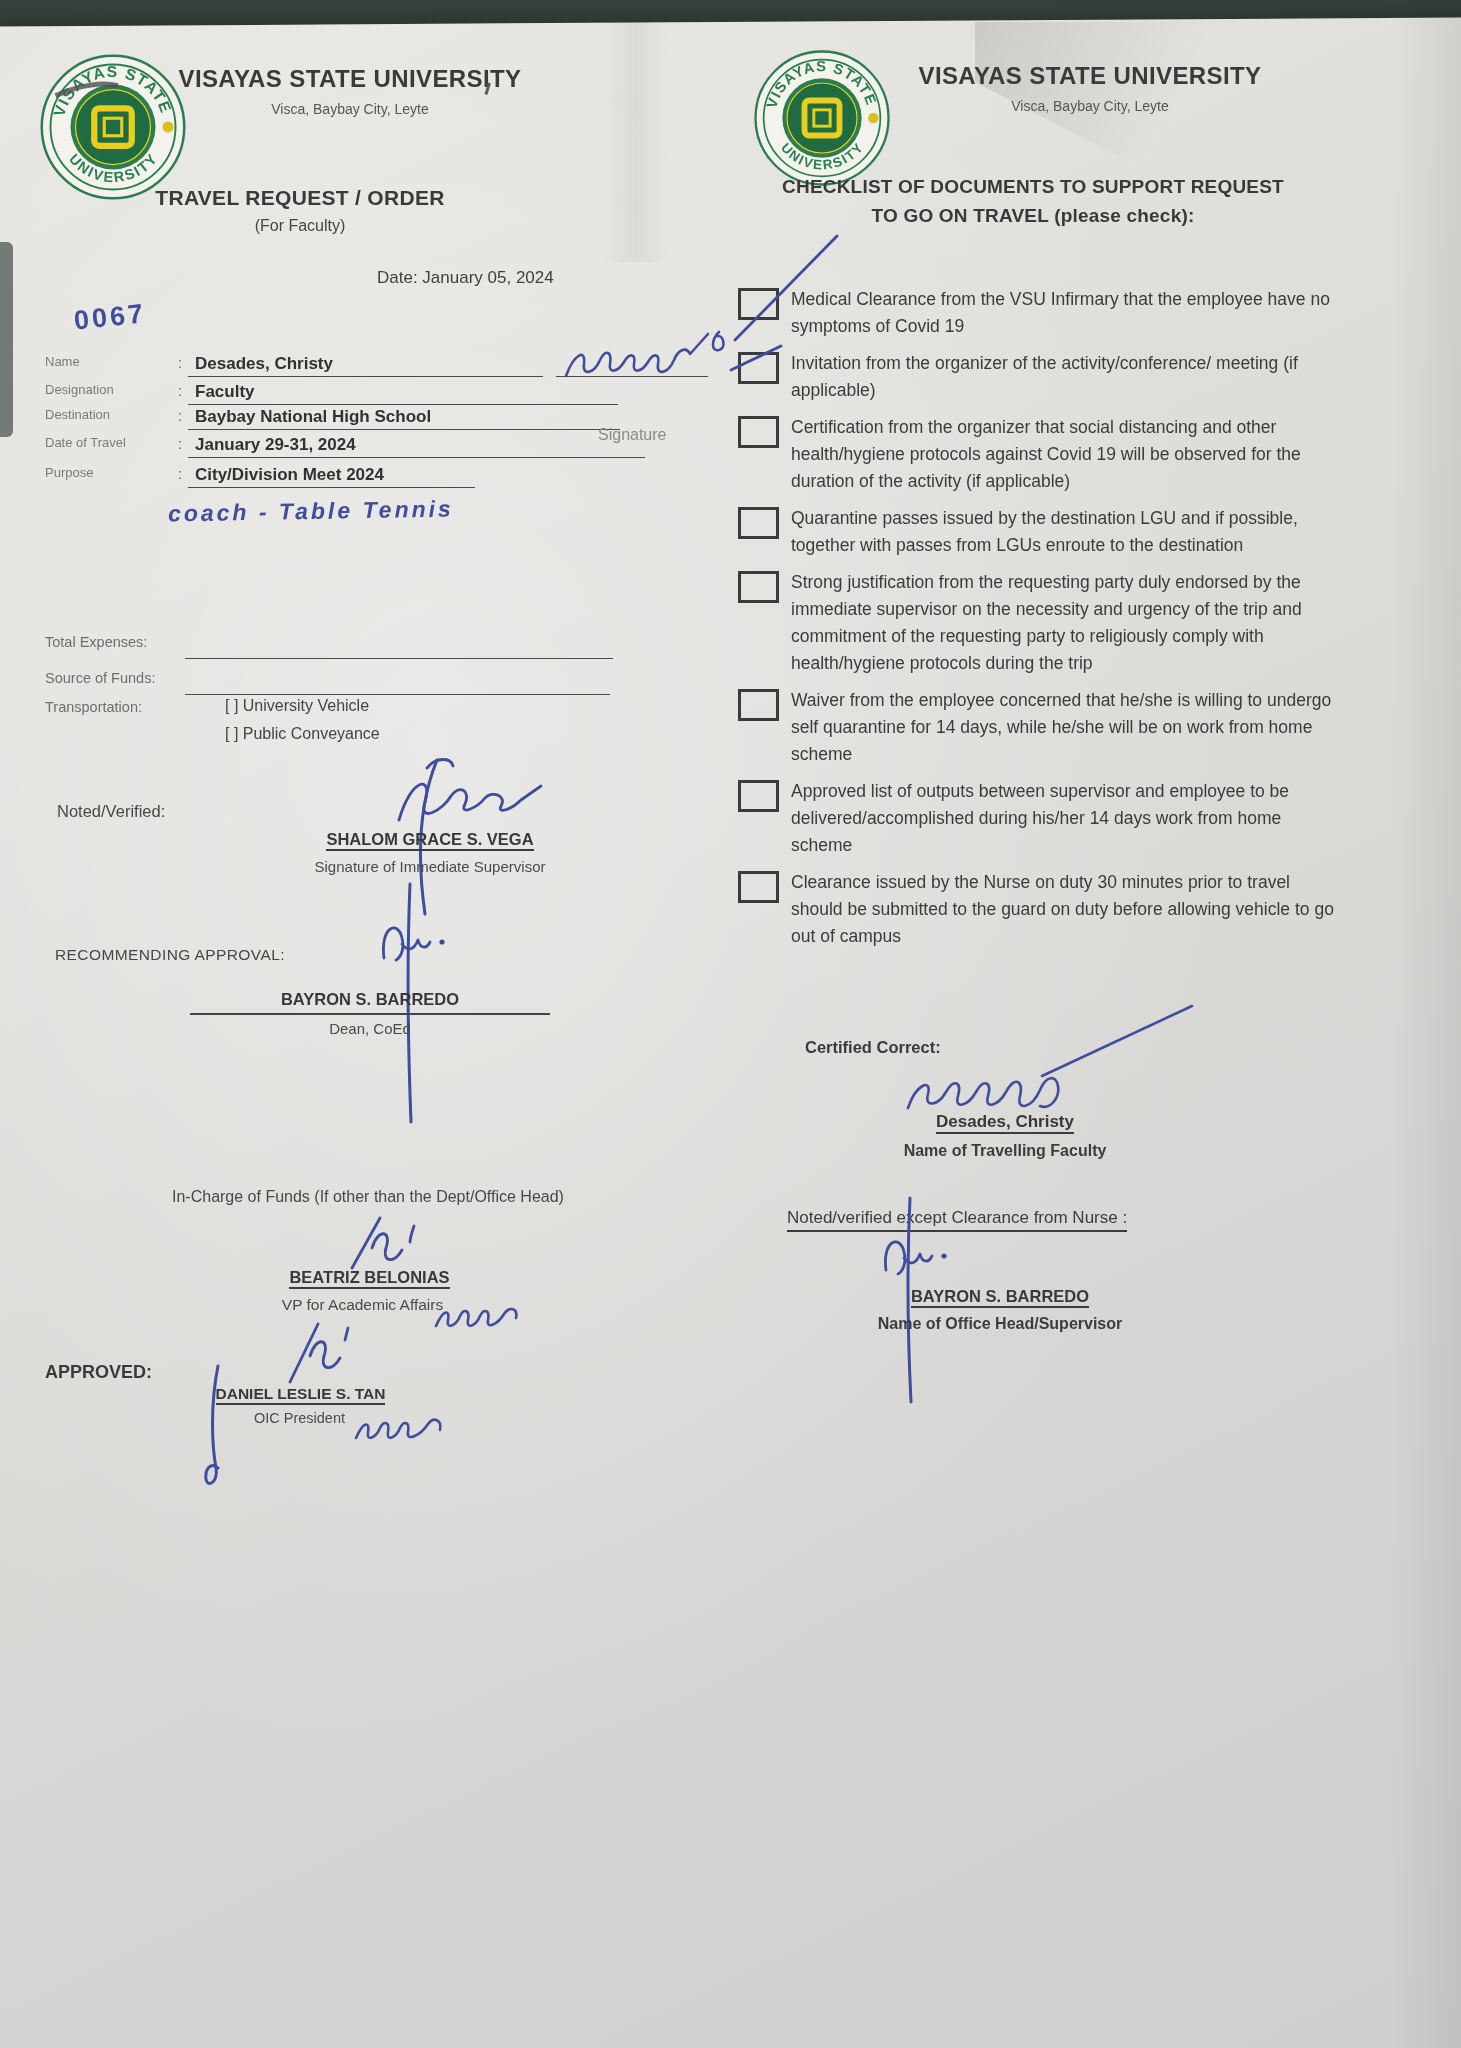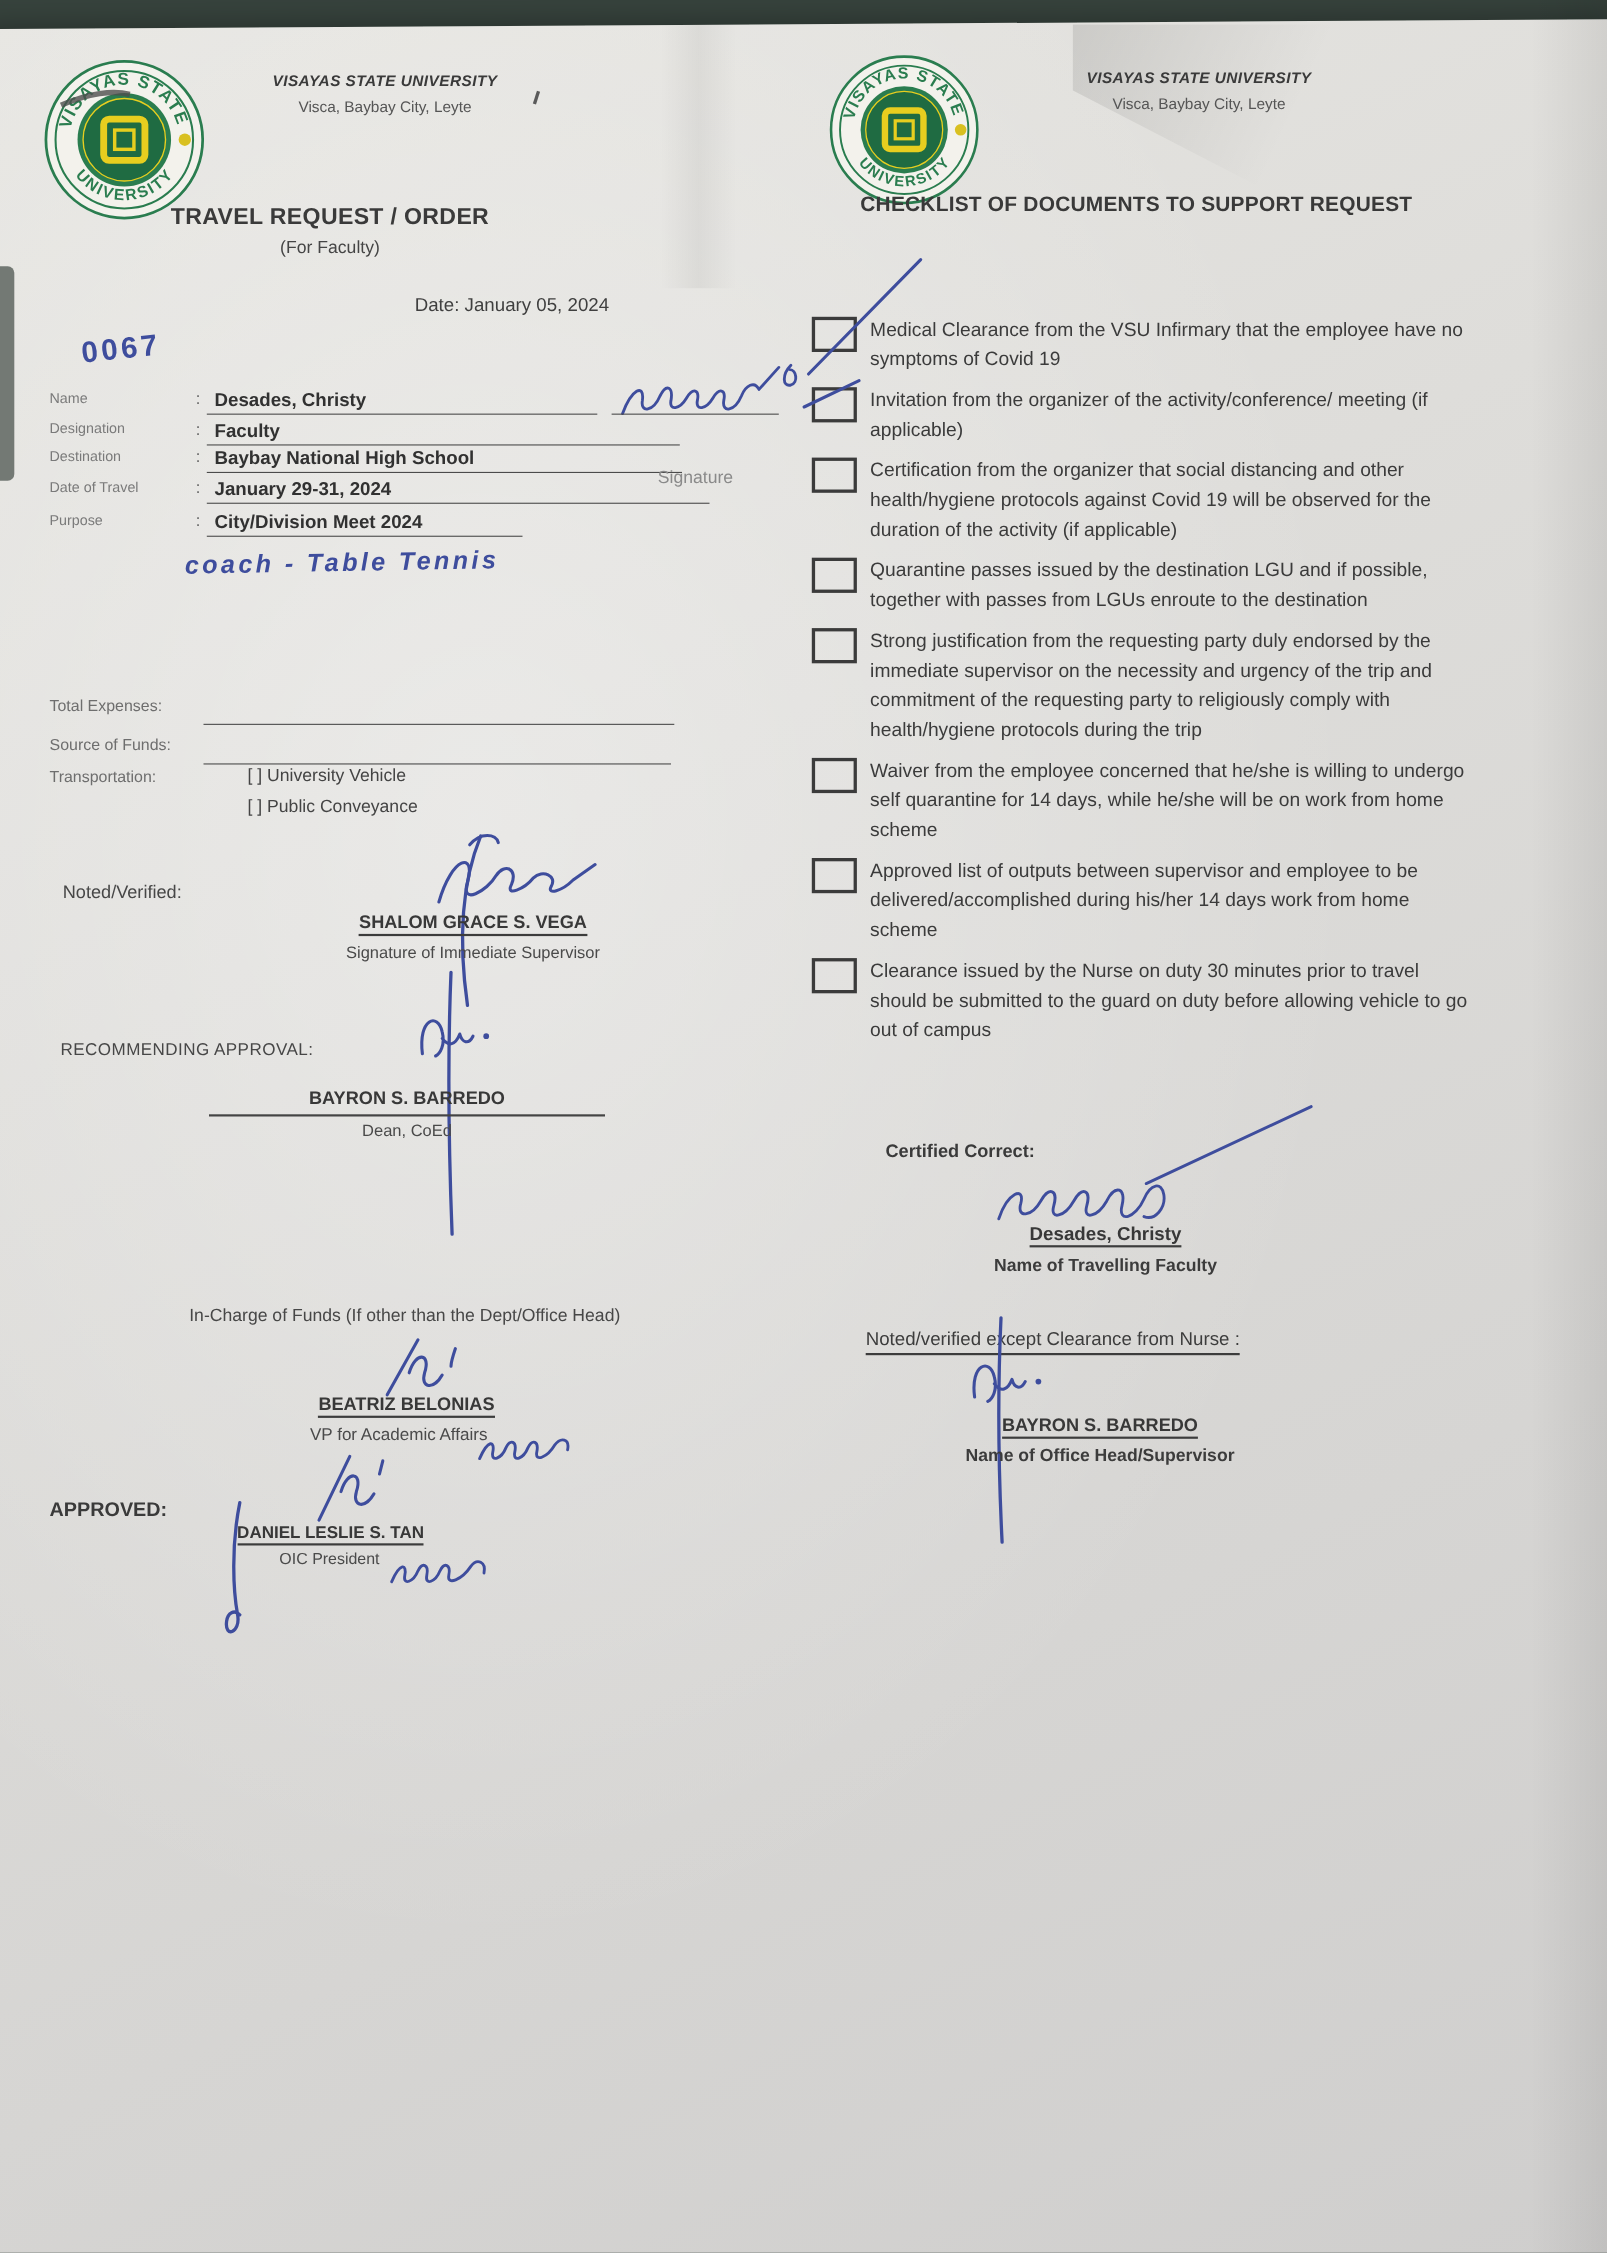--- a/index.html
+++ b/index.html
@@ -23,21 +23,21 @@
     background:linear-gradient(115deg, rgba(0,0,0,0.10), rgba(0,0,0,0) 65%);
     clip-path:polygon(0 0,100% 0,58% 100%,0 40%);
   }
   .crease-v{position:absolute;left:600px;top:22px;width:70px;height:240px;
     background:linear-gradient(90deg,rgba(0,0,0,0) 0%,rgba(0,0,0,0.05) 50%,rgba(0,0,0,0) 100%);}
   .right-shade{position:absolute;right:0;top:0;width:70px;height:2048px;
     background:linear-gradient(90deg,rgba(0,0,0,0) 0%,rgba(0,0,0,0.07) 100%);}
   .content{position:absolute;inset:0;color:#3d3d3d;}
   .abs{position:absolute;}
   .center{text-align:center;}
-  .uni-name{font-size:14px;font-weight:bold;letter-spacing:.4px;color:#3a3a3a;font-style:italic;}
+  .uni-name{font-size:24px;font-weight:bold;letter-spacing:.4px;color:#3a3a3a;}
   .uni-addr{font-size:14px;color:#555;margin-top:8px;}
   .doc-title{font-size:21px;font-weight:bold;color:#3a3a3a;letter-spacing:.3px;}
   .doc-sub{font-size:16px;color:#454545;margin-top:7px;}
   .date-line{font-size:17px;color:#3f3f3f;}
   .ink{color:#3e4d9d;}
   .hand{font-style:italic;letter-spacing:3px;font-weight:bold;}
   .fieldrow{position:absolute;display:flex;align-items:flex-start;height:26px;}
   .flabel{font-size:13px;color:#7a7a7a;width:133px;flex:none;padding-bottom:2px;}
   .fcolon{font-size:15px;color:#666;width:10px;flex:none;padding-bottom:2px;}
   .fvalue{font-size:17px;font-weight:bold;color:#313131;border-bottom:1.6px solid #4b4b4b;padding:0 0 2px 7px;}
@@ -209,20 +209,21 @@
     <text font-size="11.5" fill="#2a7d4f" font-weight="bold" letter-spacing="1.5"><textPath href="#arcBR" startOffset="20%">UNIVERSITY</textPath></text>
   </svg>
 
   <div class="abs center" style="left:885px;top:62px;width:410px">
     <div class="uni-name">VISAYAS STATE UNIVERSITY</div>
     <div class="uni-addr">Visca, Baybay City, Leyte</div>
   </div>
 
   <div class="abs center chk-title" style="left:728px;top:172px;width:610px">
     <div>CHECKLIST OF DOCUMENTS TO SUPPORT REQUEST</div>
+    <div>TO GO ON TRAVEL (please check):</div>
   </div>
 
   <div class="checklist">
     <div class="chk-item">
       <span class="cbx"></span>
       <span class="ctext">Medical Clearance from the VSU Infirmary that the employee have no symptoms of Covid 19</span>
     </div>
     <div class="chk-item">
       <span class="cbx"></span>
       <span class="ctext">Invitation from the organizer of the activity/conference/ meeting (if applicable)</span>

